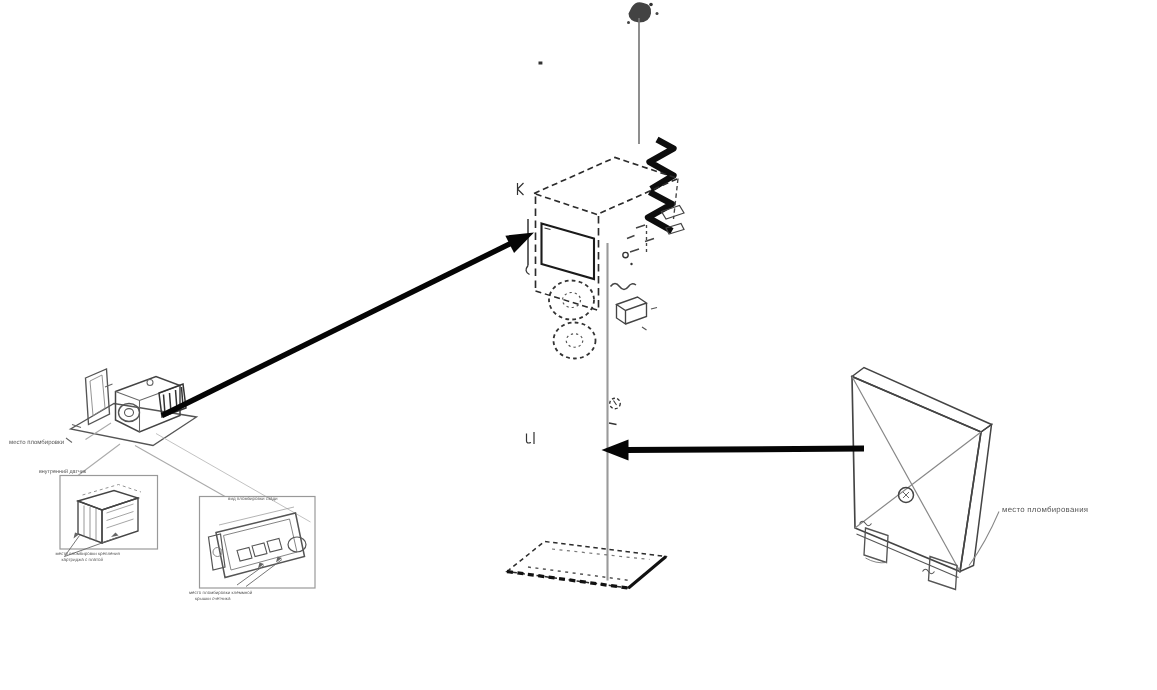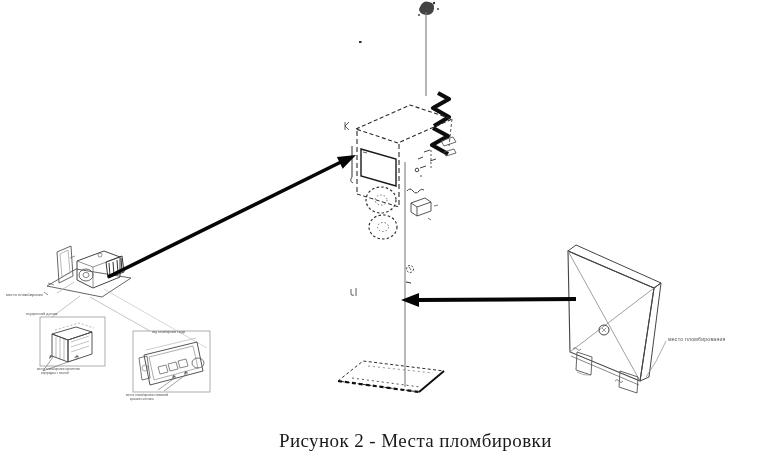--- a/index.html
+++ b/index.html
@@ -162,15 +162,14 @@
   <text x="6" y="296" font-size="4" class="microtext">место пломбировки</text>
   <text x="26" y="315" font-size="3.6" class="microtext">внутренний датчик</text>
   <text x="37" y="370" font-size="3" class="microtext">место пломбировки крепления</text>
   <text x="41" y="374" font-size="3" class="microtext">картриджа с платой</text>
   <text x="152" y="333" font-size="3" class="microtext">вид пломбировки сзади</text>
   <text x="126" y="396" font-size="3" class="microtext">место пломбировки клеммной</text>
   <text x="130" y="400" font-size="3" class="microtext">крышки счетчика</text>
   <text x="668" y="341" font-size="5.2" fill="#444" letter-spacing="0.2" class="microtext">место пломбирования</text>
 </svg>
 
-<div class="caption">Рисунок 2 - Места пломбировки</div>
 
 </div>
 
 </body></html>

